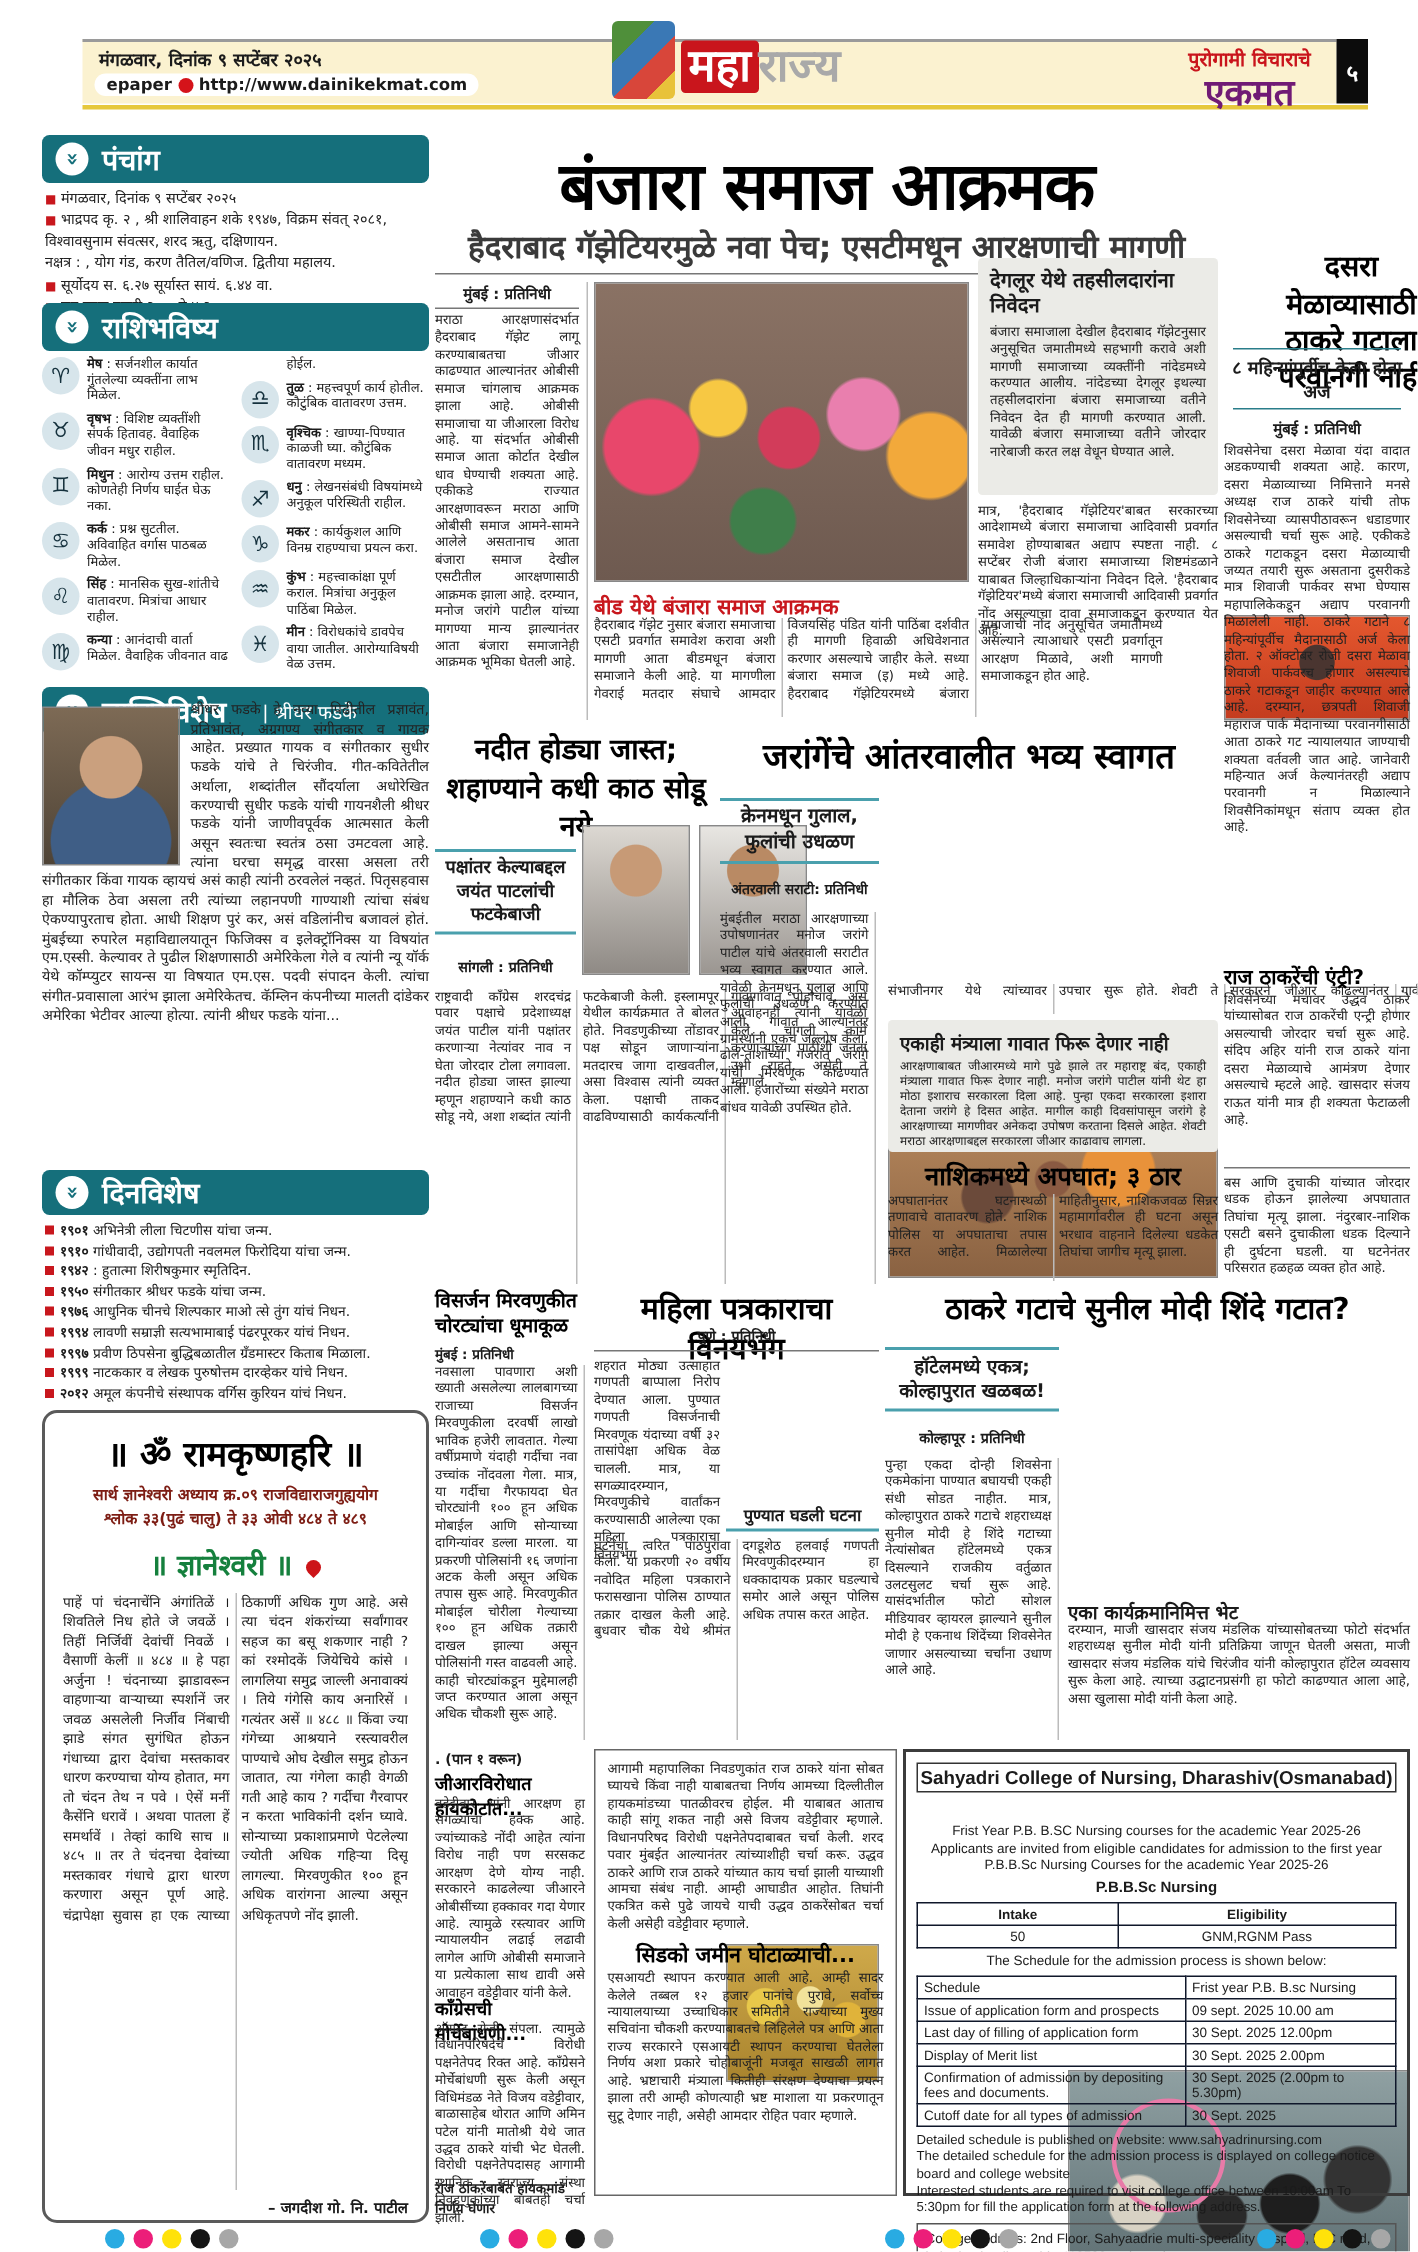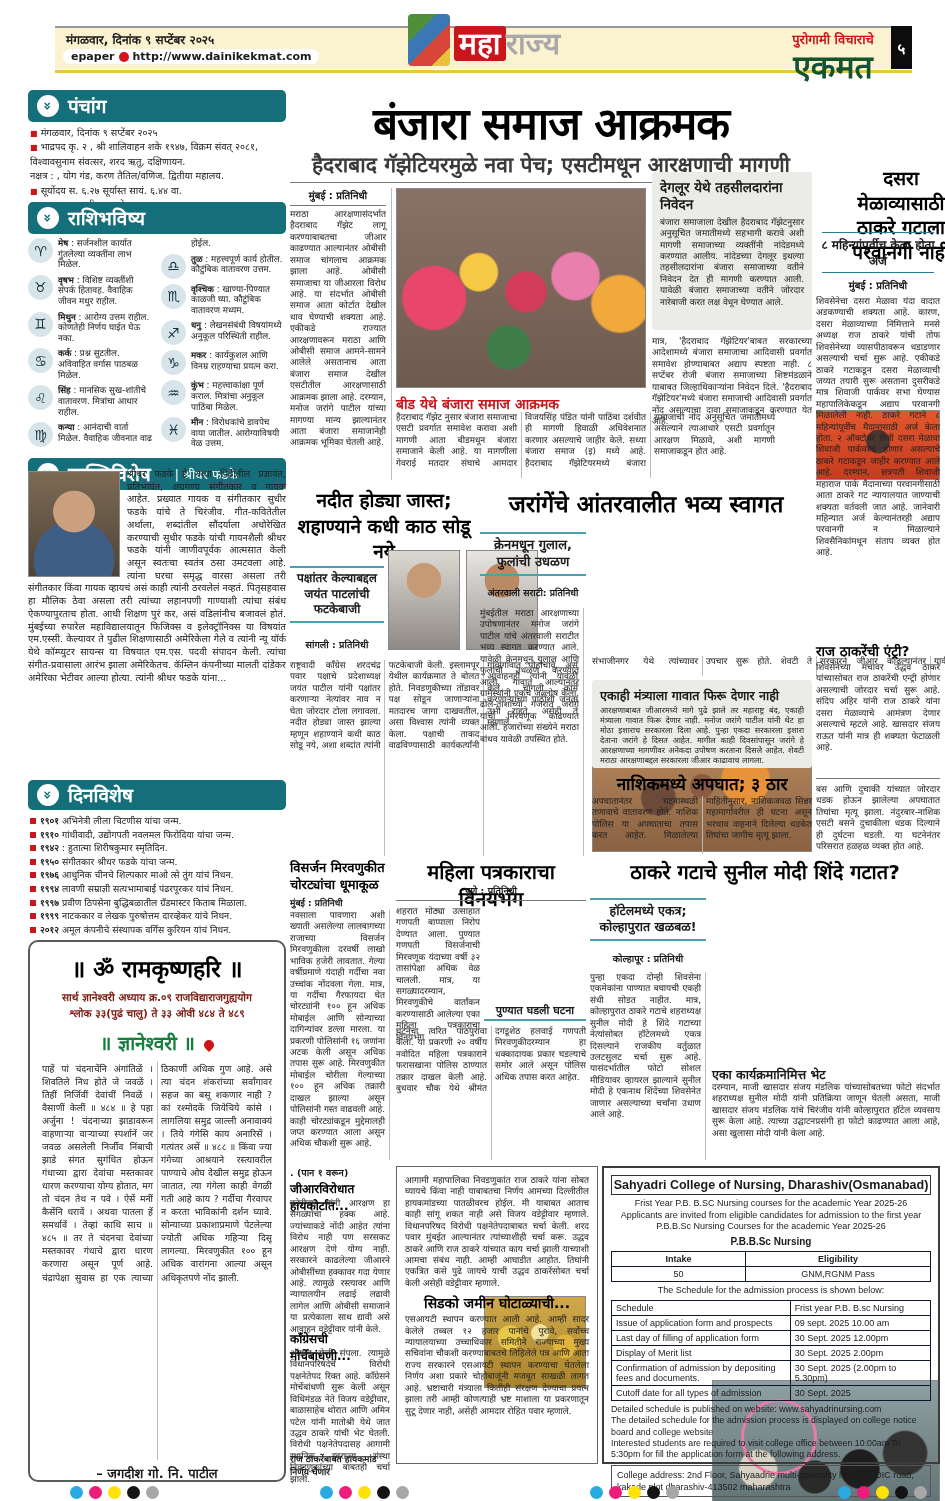--- a/index.html
+++ b/index.html
@@ -79,21 +79,21 @@
   <div class="abs pill" style="left:63px;top:49px">
     <span>epaper</span>
     <span class="reddot"></span>
     <span>http://www.dainikekmat.com</span>
   </div>
   <div class="abs logoart" style="left:408px;top:14px;width:42px;height:52px"></div>
   <div class="abs" style="left:454px;top:22px;white-space:nowrap">
     <span class="mast-red">महा</span><span class="mast-gray">राज्य</span>
   </div>
   <div class="abs ct b" style="left:780px;top:30px;width:106px;font-size:13px;color:#c9151c">पुरोगामी विचाराचे</div>
-  <div class="abs ct" style="left:780px;top:44px;width:106px;font-size:32px;font-weight:900;color:#14532d">एकमत</div>
+  <div class="abs ct" style="left:780px;top:44px;width:106px;font-size:24px;font-weight:900;color:#701a75">एकमत</div>
 
   <div class="abs teal" style="left:28px;top:90px;width:258px;height:32px">
     <span class="chev">»</span>
       <span class="t1">पंचांग</span>
   </div>
   <div class="abs" style="left:30px;top:126px;width:254px">
 
       <div class="pline"><span style="color:#c8171d;font-size:8px">■</span> <span>मंगळवार, दिनांक ९ सप्टेंबर २०२५</span></div>
 
       <div class="pline"><span style="color:#c8171d;font-size:8px">■</span> <span>भाद्रपद कृ. २ , श्री शालिवाहन शके १९४७, विक्रम संवत् २०८१, विश्वावसुनाम संवत्सर, शरद ऋतु, दक्षिणायन.</span></div>
@@ -236,21 +236,21 @@
 
   <div class="abs adbox" style="left:28px;top:940px;width:258px;height:542px">
     <div class="ct adtitle">॥ ॐ रामकृष्णहरि ॥</div>
     <div class="ct adsub" style="margin-top:6px">सार्थ ज्ञानेश्वरी अध्याय क्र.०९ राजविद्याराजगुह्ययोग</div>
     <div class="ct adsub">श्लोक ३३(पुढं चालु) ते ३३ ओवी ४८४ ते ४८९</div>
     <div class="ct" style="margin:8px 0 6px">
       <span class="jlogo">॥ ज्ञानेश्वरी ॥</span>
       <span style="display:inline-block;width:10px;height:10px;border-radius:50% 50% 50% 0;background:#cc1418;transform:rotate(-45deg);margin-left:4px"></span>
     </div>
     <div class="adtext cols2" style="height:398px;overflow:hidden">पाहें पां चंदनाचेंनि अंगांतिळें । शिवतिले निध होते जे जवळें । तिहीं निर्जिवीं देवांचीं निवळें । वैसाणीं केलीं ॥ ४८४ ॥ हे पहा अर्जुना ! चंदनाच्या झाडावरून वाहणाऱ्या वाऱ्याच्या स्पर्शानें जर जवळ असलेली निर्जीव निंबाची झाडे संगत सुगंधित होऊन गंधाच्या द्वारा देवांचा मस्तकावर धारण करण्याचा योग्य होतात, मग तो चंदन तेथ न पवे । ऐसें मनीं कैसेंनि धरावें । अथवा पातला हें समर्थावें । तेव्हां काथि साच ॥ ४८५ ॥ तर ते चंदनचा देवांच्या मस्तकावर गंधाचे द्वारा धारण करणारा असून पूर्ण आहे. चंद्रापेक्षा सुवास हा एक त्याच्या ठिकाणीं अधिक गुण आहे. असे त्या चंदन शंकरांच्या सर्वांगावर सहज का बसू शकणार नाही ? कां रश्मोदकें जियेचिये कांसे । लागलिया समुद्र जाल्ली अनावाक्यं । तिये गंगेसि काय अनारिसें । गत्यंतर असें ॥ ४८८ ॥ किंवा ज्या गंगेच्या आश्रयाने रस्त्यावरील पाण्याचे ओघ देखील समुद्र होऊन जातात, त्या गंगेला काही वेगळी गती आहे काय ? गर्दीचा गैरवापर न करता भाविकांनी दर्शन घ्यावे. सोन्याच्या प्रकाशाप्रमाणे पेटलेल्या ज्योती अधिक गहिऱ्या दिसू लागल्या. मिरवणुकीत १०० हून अधिक वारांगना आल्या असून अधिकृतपणे नोंद झाली.</div>
-    <div class="b" style="text-align:center;font-size:13px;margin-top:4px">– जगदीश गो. नि. पाटील</div>
+    <div class="b" style="text-align:right;font-size:10px;margin-top:4px">– जगदीश गो. नि. पाटील</div>
   </div>
 
   <div class="abs ct lead-h" style="left:290px;top:92px;width:522px">बंजारा समाज आक्रमक</div>
   <div class="abs ct lead-s" style="left:290px;top:150px;width:522px">हैदराबाद गॅझेटियरमुळे नवा पेच; एसटीमधून आरक्षणाची मागणी</div>
   <div class="abs rule" style="left:290px;top:182px;width:522px"></div>
 
   <div class="abs" style="left:290px;top:188px;width:102px;height:292px;border-right:1px solid #bbb;padding-right:5px">
     <div class="ct dl">मुंबई : प्रतिनिधी</div>
     <div class="rule" style="margin:3px 0"></div>
     <div class="sm jt">मराठा आरक्षणासंदर्भात हैदराबाद गॅझेट लागू करण्याबाबतचा जीआर काढण्यात आल्यानंतर ओबीसी समाज चांगलाच आक्रमक झाला आहे. ओबीसी समाजाचा या जीआरला विरोध आहे. या संदर्भात ओबीसी समाज आता कोर्टात देखील धाव घेण्याची शक्यता आहे. एकीकडे राज्यात आरक्षणावरून मराठा आणि ओबीसी समाज आमने-सामने आलेले असतानाच आता बंजारा समाज देखील एसटीतील आरक्षणासाठी आक्रमक झाला आहे. दरम्यान, मनोज जरांगे पाटील यांच्या मागण्या मान्य झाल्यानंतर आता बंजारा समाजानेही आक्रमक भूमिका घेतली आहे.</div>
@@ -332,21 +332,21 @@
   <div class="abs b" style="left:290px;top:1452px;width:100px;font-size:9px">राज ठाकरेंबाबत हायकमांड निर्णय घेणार</div>
 
   <div class="abs" style="left:396px;top:1166px;width:202px;height:298px;border:1.5px solid #666;padding:8px">
     <div class="sm jt">आगामी महापालिका निवडणुकांत राज ठाकरे यांना सोबत घ्यायचे किंवा नाही याबाबतचा निर्णय आमच्या दिल्लीतील हायकमांडच्या पातळीवरच होईल. मी याबाबत आताच काही सांगू शकत नाही असे विजय वडेट्टीवार म्हणाले. विधानपरिषद विरोधी पक्षनेतेपदाबाबत चर्चा केली. शरद पवार मुंबईत आल्यानंतर त्यांच्याशीही चर्चा करू. उद्धव ठाकरे आणि राज ठाकरे यांच्यात काय चर्चा झाली याच्याशी आमचा संबंध नाही. आम्ही आघाडीत आहोत. तिघांनी एकत्रित कसे पुढे जायचे याची उद्धव ठाकरेंसोबत चर्चा केली असेही वडेट्टीवार म्हणाले.</div>
     <div class="ct hd" style="font-size:14px;margin:4px 0 2px">सिडको जमीन घोटाळ्याची...</div>
     <div class="sm jt">एसआयटी स्थापन करण्यात आली आहे. आम्ही सादर केलेले तब्बल १२ हजार पानांचे पुरावे, सर्वोच्च न्यायालयाच्या उच्चाधिकार समितीने राज्याच्या मुख्य सचिवांना चौकशी करण्याबाबतचे लिहिलेले पत्र आणि आता राज्य सरकारने एसआयटी स्थापन करण्याचा घेतलेला निर्णय अशा प्रकारे चोहोबाजूंनी मजबूत साखळी लागत आहे. भ्रष्टाचारी मंत्र्याला कितीही संरक्षण देण्याचा प्रयत्न झाला तरी आम्ही कोणत्याही भ्रष्ट माशाला या प्रकरणातून सुटू देणार नाही, असेही आमदार रोहित पवार म्हणाले.</div>
   </div>
 
   <div class="abs notice" style="left:602px;top:1166px;width:338px;height:298px">
     <div class="ntitle">Sahyadri College of Nursing, Dharashiv(Osmanabad)</div>
-    <div style="margin-top:3px">
+    <div style="margin-top:20px">
 
     <div class="nline">Frist Year P.B. B.SC Nursing courses for the academic Year 2025-26</div>
         <div class="nline">Applicants are invited from eligible candidates  for admission to the first year</div>
         <div class="nline">P.B.B.Sc Nursing Courses for the academic Year 2025-26</div>
       </div>
     <div class="nline b" style="font-size:10px;margin-top:2px">P.B.B.Sc Nursing</div>
     <table class="ntable">
       <tbody>
           <tr>
         <td class="ct b" style="width:42%">Intake</td>

